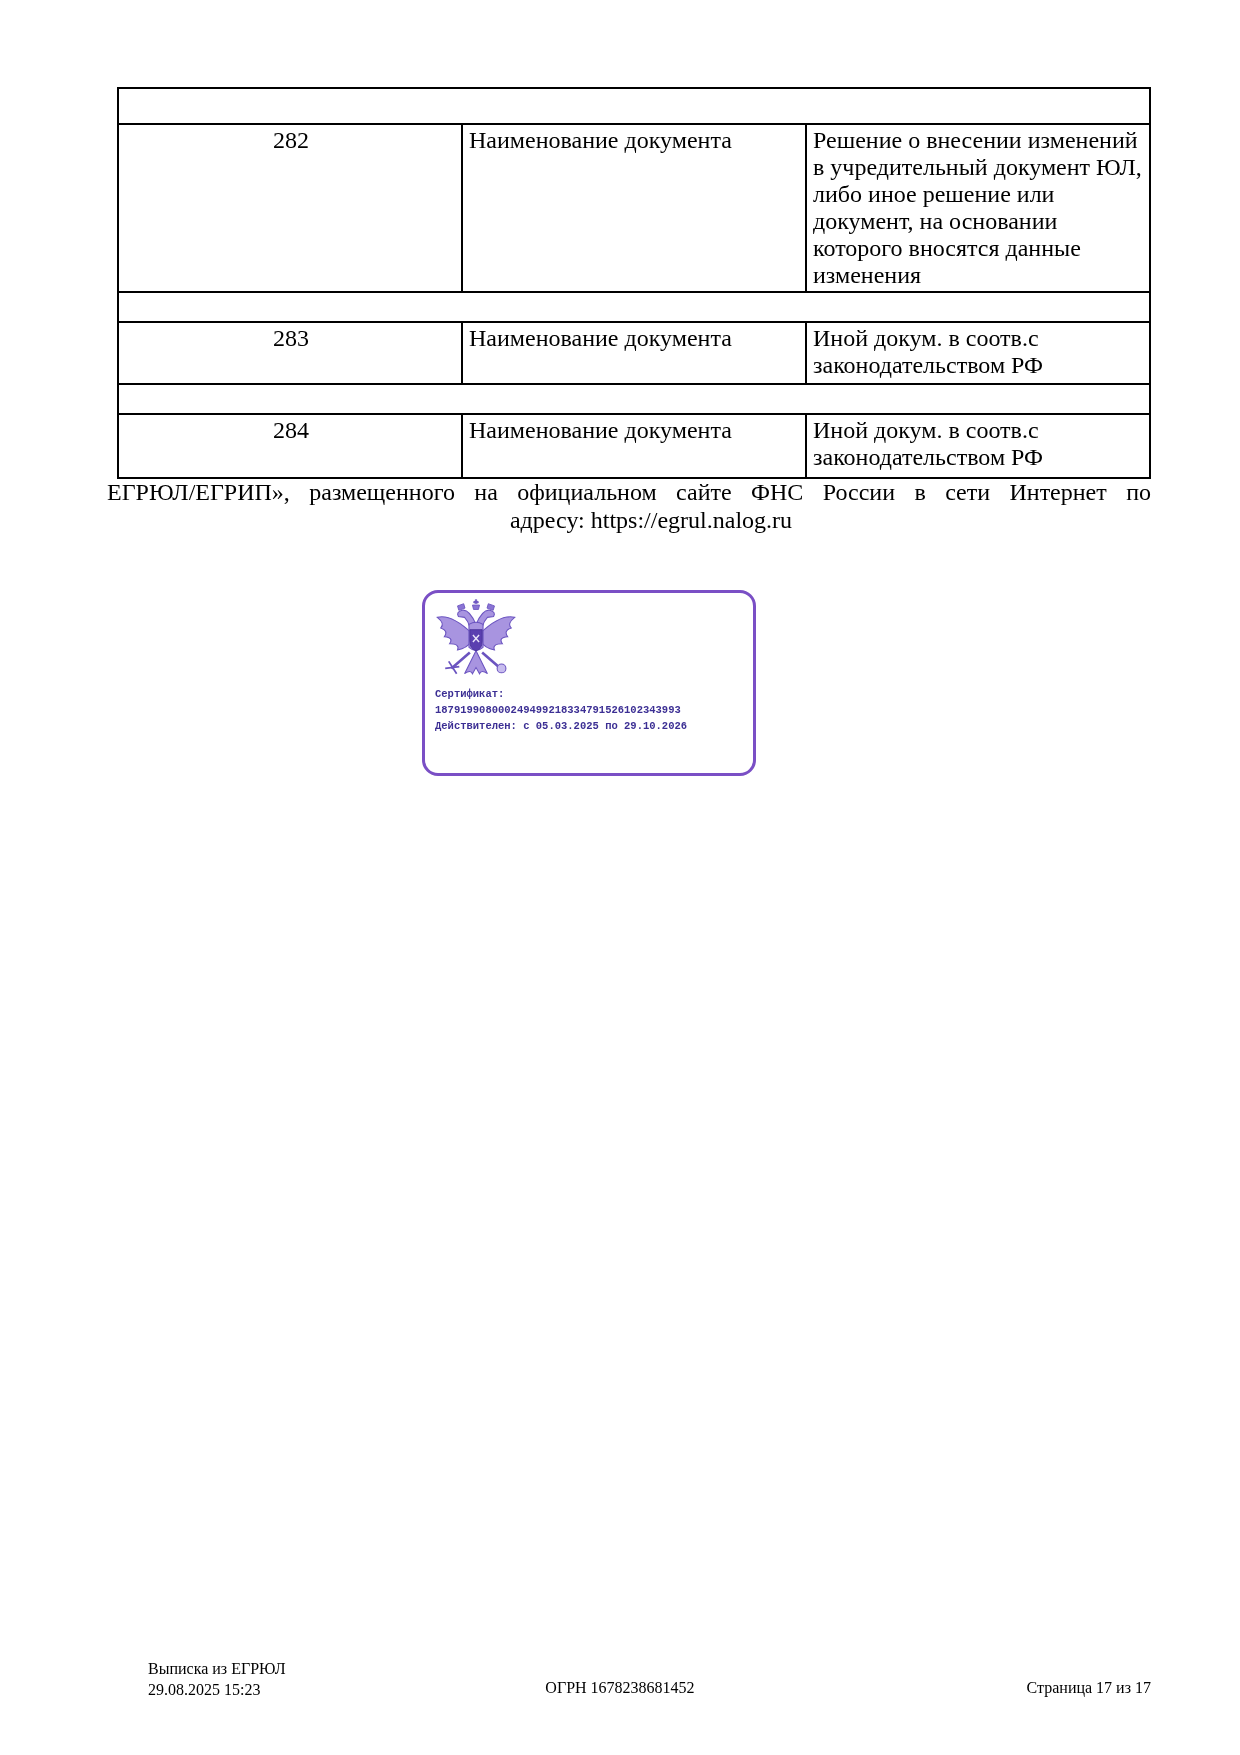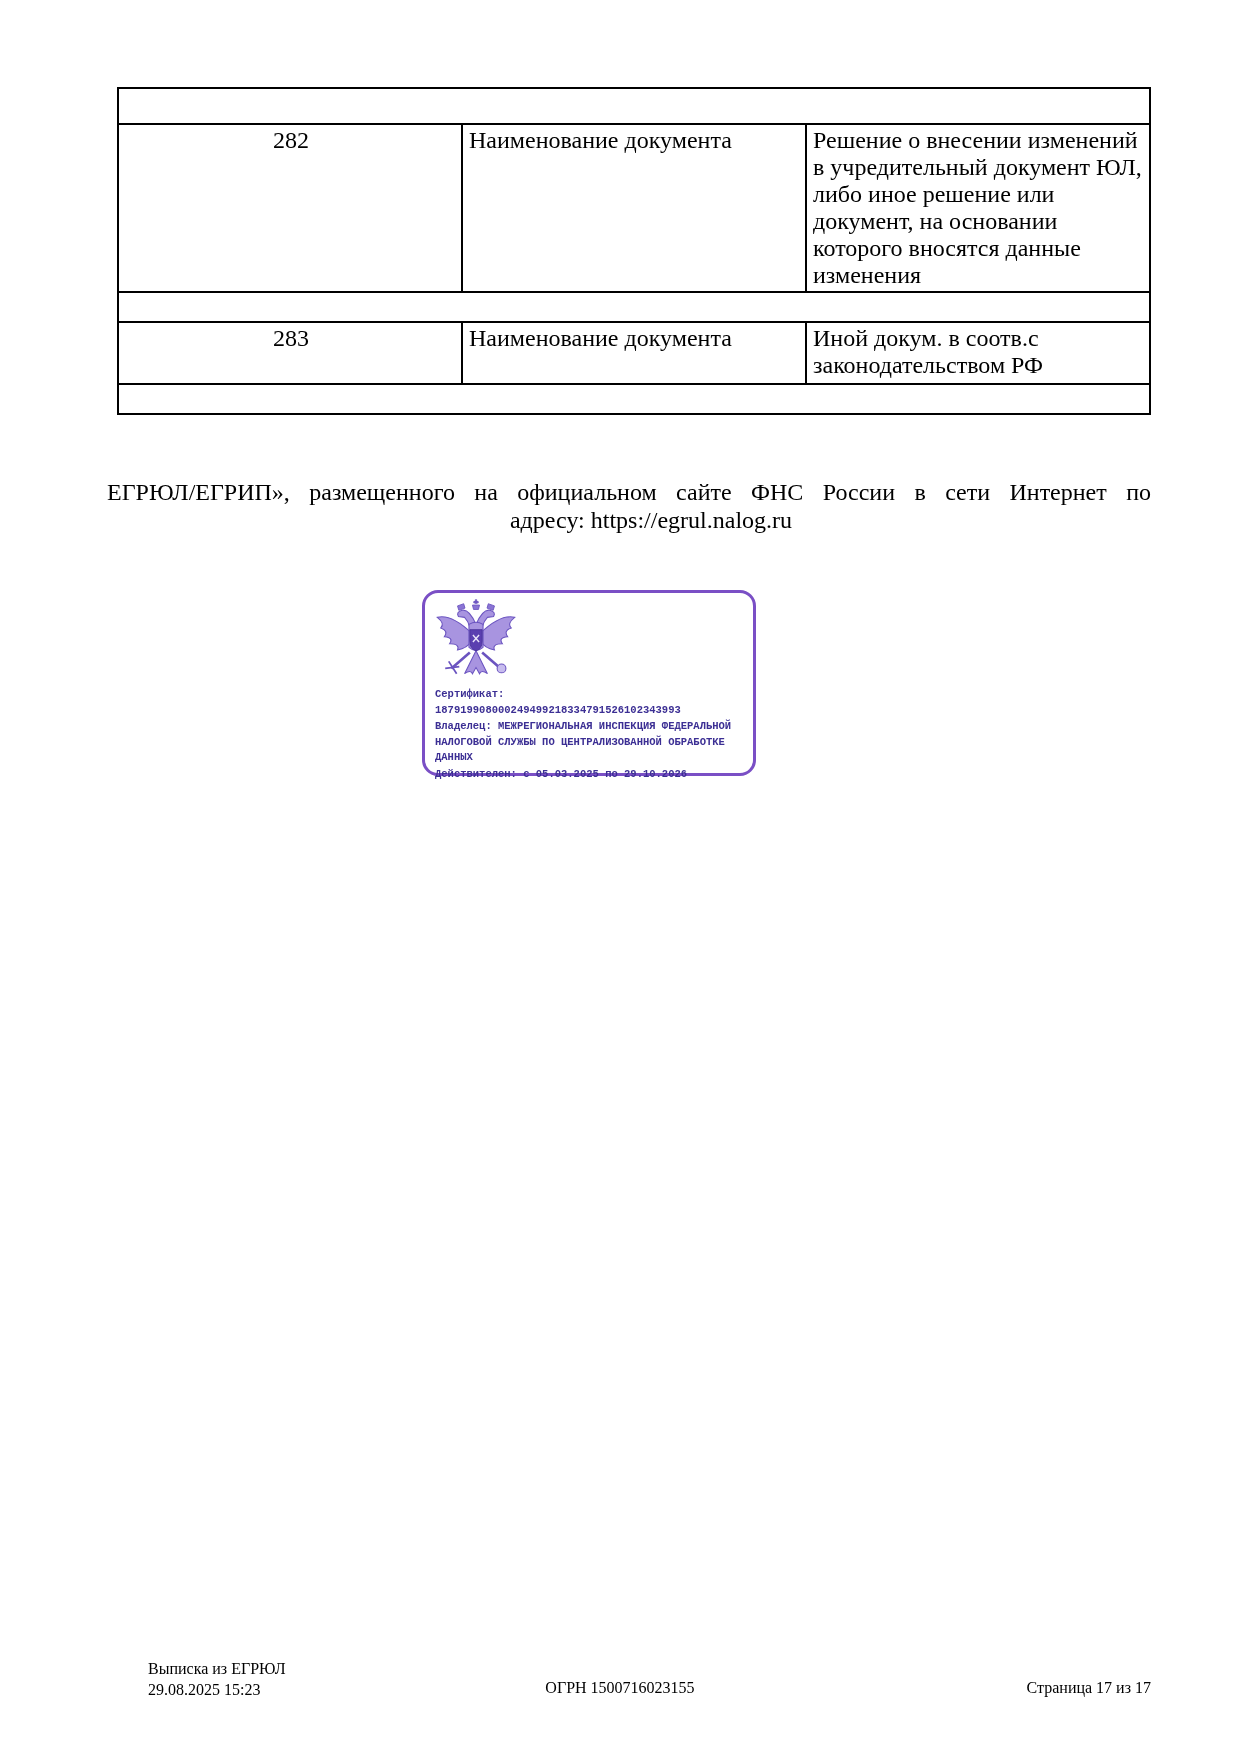--- a/index.html
+++ b/index.html
@@ -76,20 +76,25 @@
       <td colspan="3"></td>
     </tr>
     <tr class="row-283">
       <td class="num">283</td>
       <td class="lbl">Наименование документа</td>
       <td class="val">Иной докум. в соотв.с законодательством РФ</td>
     </tr>
     <tr class="spacer">
       <td colspan="3"></td>
     </tr>
+    <tr class="row-284">
+      <td class="num">284</td>
+      <td class="lbl">Наименование документа</td>
+      <td class="val">Иной докум. в соотв.с законодательством РФ</td>
+    </tr>
   </tbody>
     </table>
 
   <div class="note">
     <div class="jline">ЕГРЮЛ/ЕГРИП», размещенного на официальном сайте ФНС России в сети Интернет по</div>
     <div class="lline">адресу: https://egrul.nalog.ru</div>
   </div>
 
   <div class="stamp">
     <svg class="stamp-eagle" viewBox="0 0 100 100" xmlns="http://www.w3.org/2000/svg">
@@ -110,25 +115,24 @@
         <path d="M29 9 l7 -2.5 l1.5 5 l-7 2.5 Z"></path>
         <path d="M64 6.5 l7 2.5 l-1.5 5 l-7 -2.5 Z"></path>
       </g>
       <path d="M43 36 h14 v13 q0 9 -7 11 q-7 -2 -7 -11 Z" fill="#5b3fb0" stroke="#4a329c"></path>
       <path d="M46.5 42 l7 8 M46.5 50 l7 -8" stroke="#e8e2f8" stroke-width="1.6" fill="none"></path>
     </svg>
 
 
     <div class="stamp-info">
       <div>Сертификат: 187919908000249499218334791526102343993</div>
-      <div>Владелец: МЕЖРЕГИОНАЛЬНАЯ ИНСПЕКЦИЯ ФЕДЕРАЛЬНОЙ НАЛОГОВОЙ СЛУЖБЫ ПО ЦЕНТРАЛИЗОВАННОЙ ОБРАБОТКЕ ДАННЫХ</div>
       <div>Действителен: с 05.03.2025 по 29.10.2026</div>
     </div>
   </div>
 
   <div class="footer-left">
     <div>Выписка из ЕГРЮЛ</div>
     <div>29.08.2025 15:23</div>
   </div>
-  <div class="footer-center">ОГРН 1500716023155</div>
+  <div class="footer-center">ОГРН 1678238681452</div>
   <div class="footer-right">Страница 17 из 17</div>
 
 </div>
 
 </body></html>

